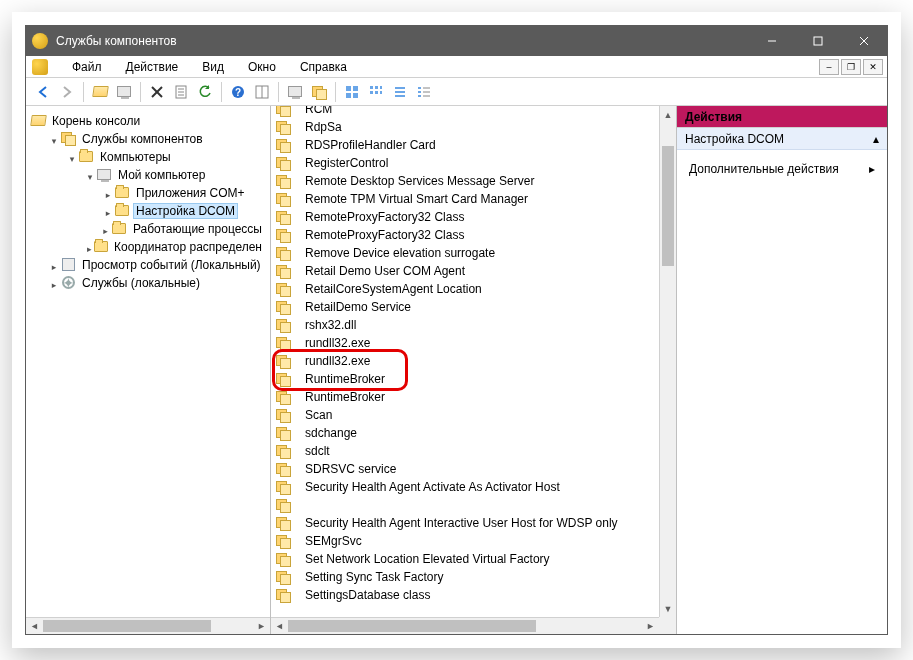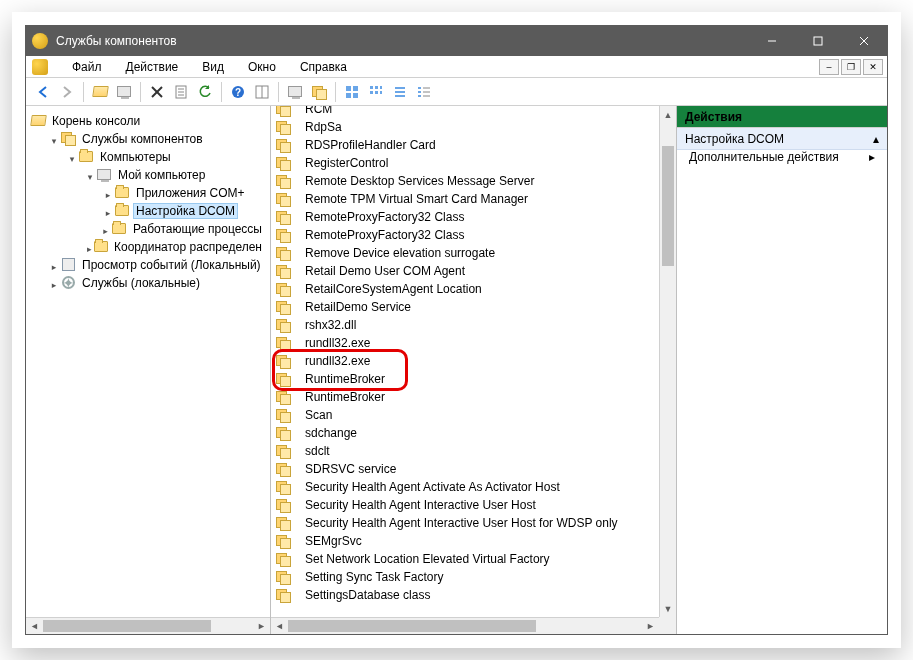--- a/index.html
+++ b/index.html
@@ -137,23 +137,23 @@
     .scroll-btn.bottom { position:absolute; bottom:0;}
     .hscroll { position:absolute; left:0; right:17px; bottom:0; height:17px; background:#f0f0f0; border-top:1px solid #d0d0d0; display:flex;}
     .hscroll .scroll-btn { width:17px; height:100%;}
     .hscroll .track{ flex:1; position:relative;}
     .hscroll .thumb-h { position:absolute; top:2px; bottom:2px; left:0; width:70%; background:#c0c0c0;}
     .corner { position:absolute; right:0; bottom:0; width:17px; height:17px; background:#f0f0f0;}
 
     .pane.tree .hscroll { right:0; }
 
     
-    .actions-header { height:22px; background:#15803d; border-bottom:1px solid #d0d0d0; display:flex; align-items:center; padding:0 8px; font-weight:600;}
+    .actions-header { height:22px; background:#be185d; border-bottom:1px solid #d0d0d0; display:flex; align-items:center; padding:0 8px; font-weight:600;}
     .actions-section { height:22px; background:#e7effb; border-bottom:1px solid #cfdcef; display:flex; align-items:center; padding:0 8px; justify-content:space-between; cursor:pointer;}
-    .actions-row { height:26px; display:flex; align-items:flex-start; padding:0 12px; justify-content:space-between; cursor:pointer;}
+    .actions-row { height:26px; display:flex; align-items:flex-end; padding:0 12px; justify-content:space-between; cursor:pointer;}
 
     
     .ico-folder { width:14px; height:11px; background:#ffe08a; border:1px solid #c9a43a; border-radius:1px; position:relative;}
     .ico-folder::before{content:"";position:absolute;top:-3px;left:0;width:6px;height:3px;background:#ffe08a;border:1px solid #c9a43a;border-bottom:none;border-radius:1px 1px 0 0;}
     .ico-folder-open { width:15px; height:11px; background:linear-gradient(#ffe9a8,#ffd470); border:1px solid #c9a43a; transform:skewX(-8deg); border-radius:1px;}  
     .ico-pc { width:14px;height:11px;background:#e8e8e8;border:1px solid #999;position:relative;}
     .ico-pc::after{content:"";position:absolute;bottom:-3px;left:3px;width:8px;height:2px;background:#bbb;}
     .ico-gear { width:13px;height:13px;border:2px solid #9aa;border-radius:50%;position:relative;}
     .ico-gear::before{content:"✦";position:absolute;top:-3px;left:-1px;font-size:14px;color:#9aa;}
     .ico-event { width:13px;height:13px;background:#eee;border:1px solid #89a;position:relative;}
@@ -527,21 +527,20 @@
           <div class="list-item">
             <span class="icon">
               <span class="ico-comp"></span>
             </span>
             <span class="label">Security Health Agent Activate As Activator Host</span>
           </div>
           <div class="list-item">
             <span class="icon">
               <span class="ico-comp"></span>
             </span>
-            <span class="label">Security Health Agent Interactive User Host</span>
           </div>
           <div class="list-item">
             <span class="icon">
               <span class="ico-comp"></span>
             </span>
             <span class="label">Security Health Agent Interactive User Host for WDSP only</span>
           </div>
           <div class="list-item">
             <span class="icon">
               <span class="ico-comp"></span>

